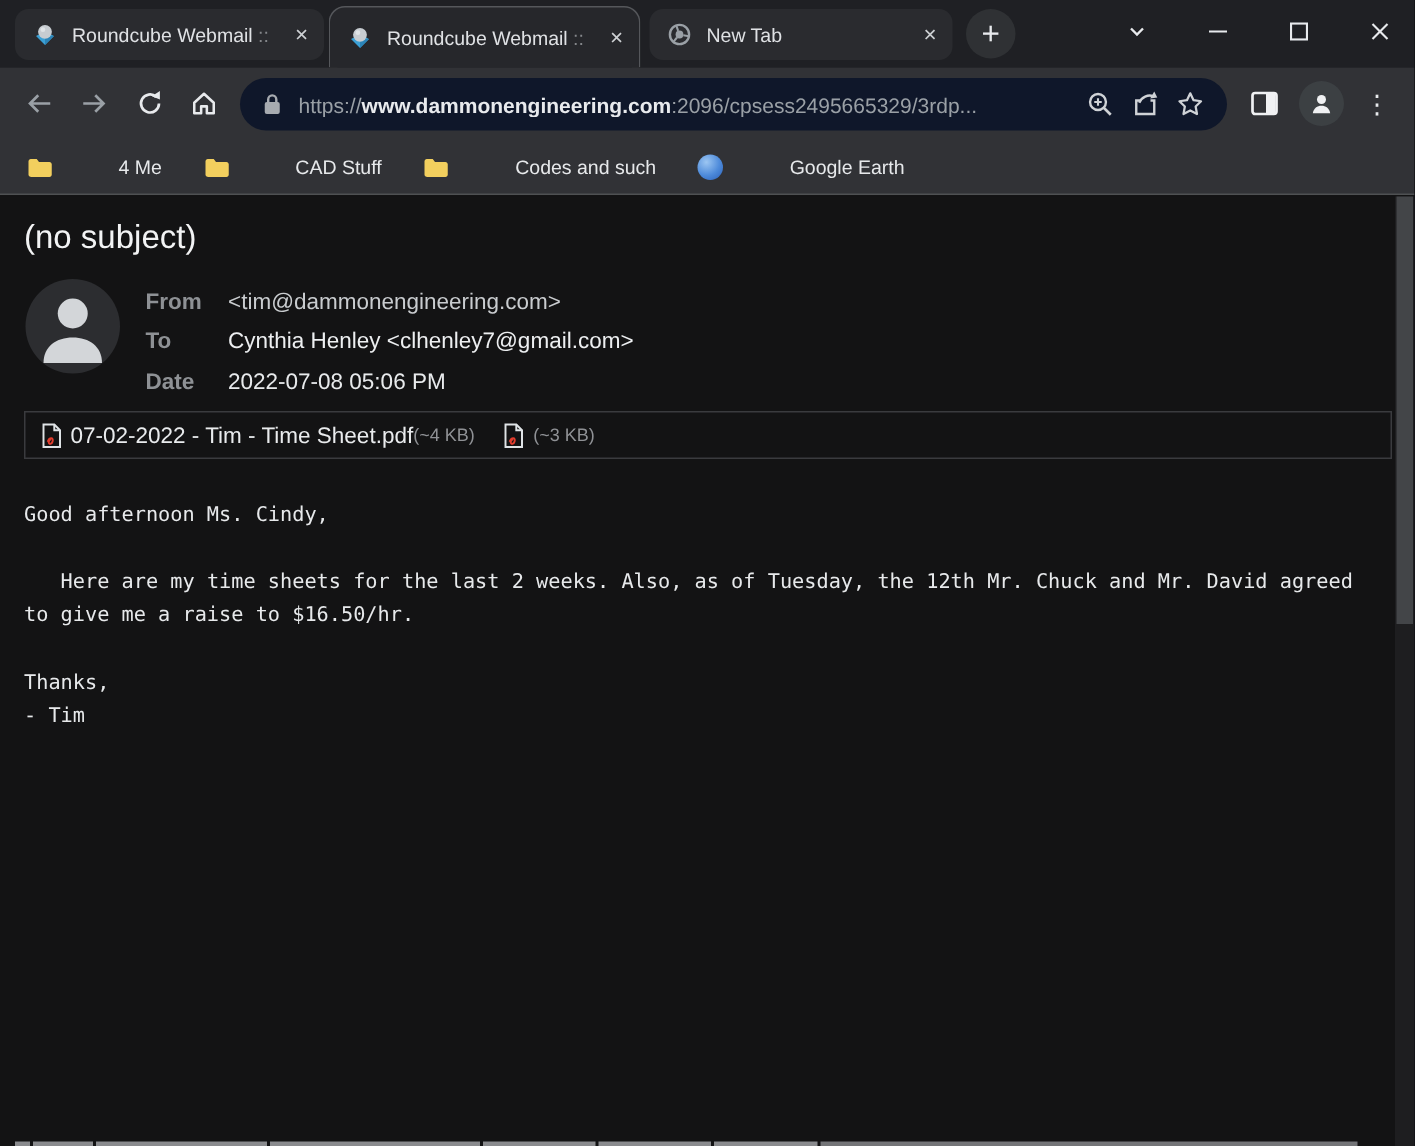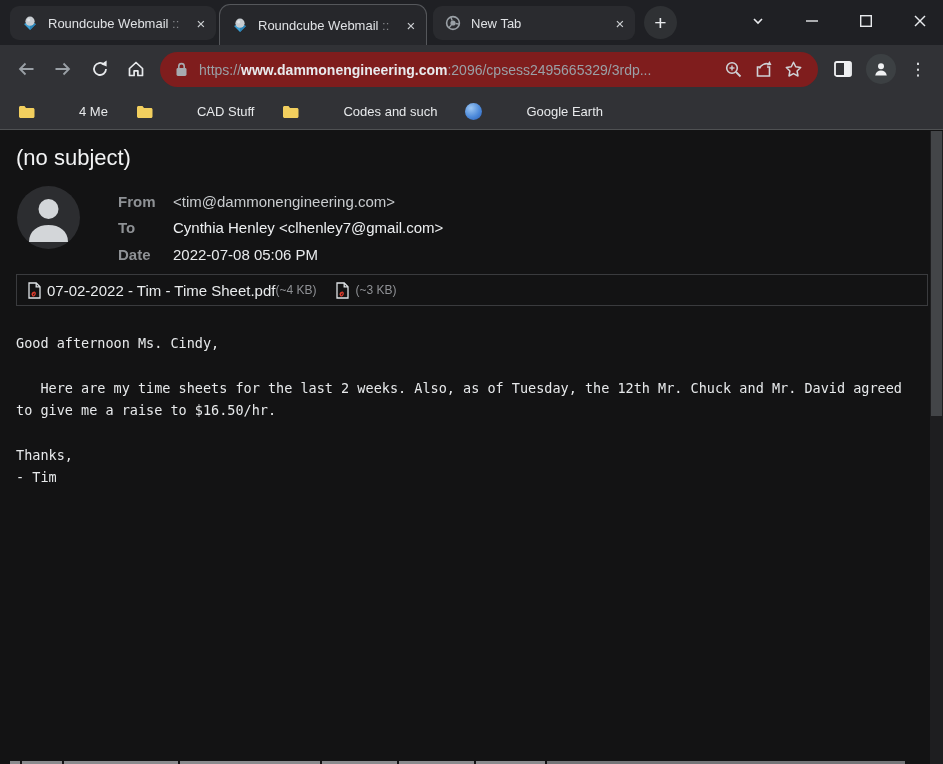--- a/index.html
+++ b/index.html
@@ -18,21 +18,21 @@
   .tab .title{flex:1;overflow:hidden;white-space:nowrap;margin:0 6px 0 10px;}
   .tab .dim{color:#85878b;}
   .tab-close{width:18px;height:18px;border-radius:50%;display:flex;align-items:center;justify-content:center;
        color:#cdd0d3;font-size:15px;line-height:1;flex:none;}
   .newtab-btn{position:absolute;left:644px;top:6px;width:33px;height:33px;border-radius:50%;
        background:#2f3134;color:#e8eaed;font-size:21px;display:flex;align-items:center;justify-content:center;}
   .winbtn{position:absolute;top:0;height:42px;width:46px;display:flex;align-items:center;justify-content:center;}
   
   .toolbar{position:absolute;top:45px;left:0;right:0;height:49px;background:#313236;}
   .navbtn{position:absolute;top:7px;width:34px;height:34px;display:flex;align-items:center;justify-content:center;border-radius:50%;}
-  .omnibox{position:absolute;left:160px;top:7px;width:658px;height:35px;background:#7f1d1d;border-radius:18px;
+  .omnibox{position:absolute;left:160px;top:7px;width:658px;height:35px;background:#0f172a;border-radius:18px;
        display:flex;align-items:center;box-sizing:border-box;padding:0 10px 0 15px;}
   .urltext{font-size:14px;margin-left:11px;white-space:nowrap;overflow:hidden;flex:1;}
   .url-dim{color:#9aa0a6;}
   .url-host{color:#e8eaed;font-weight:bold;}
   .omni-ic{width:30px;height:30px;display:flex;align-items:center;justify-content:center;flex:none;}
   .avatar-btn{position:absolute;left:866px;top:9px;width:30px;height:30px;border-radius:50%;background:#3c4043;
        display:flex;align-items:center;justify-content:center;}
   
   .bookmarksbar{position:absolute;top:94px;left:0;right:0;height:36px;background:#313236;
        border-bottom:1px solid #4f5153;display:flex;align-items:center;padding-left:18px;box-sizing:border-box;}
@@ -40,21 +40,21 @@
   .bm svg,.bm .globe{margin-right:9px;flex:none;}
   .globe{width:17px;height:17px;border-radius:50%;background:radial-gradient(circle at 35% 30%,#9cc6f2,#4d8ada 55%,#2a5fb8);}
   
   .page{position:absolute;top:131px;left:0;right:0;bottom:0;background:#131314;}
   .vscroll{position:absolute;right:0;top:0;width:13px;bottom:0;background:#1e1e20;}
   .vthumb{position:absolute;left:1px;right:1px;top:0;height:285px;background:#434548;}
   .subject{position:absolute;left:16px;top:145px;font-size:22px;font-weight:normal;color:#f2f3f4;margin:0;}
   .em-avatar{position:absolute;left:17px;top:186px;width:63px;height:63px;border-radius:50%;background:#2c2d30;overflow:hidden;}
   .meta{position:absolute;left:97px;top:188px;}
   .mrow{display:flex;height:26.5px;align-items:center;font-size:15px;}
-  .mlabel{width:55px;font-weight:bold;color:#8e9195;margin-left:21px;}
+  .mlabel{width:55px;font-weight:bold;color:#8e9195;}
   .mval-from{color:#c9cccf;}
   .mval-to{color:#edeff1;}
   .mval-date{color:#e8eaec;}
   .attachbox{position:absolute;left:16px;top:274px;width:912px;height:32px;border:1px solid #3a3b3e;
        box-sizing:border-box;display:flex;align-items:center;padding-left:10px;text-align:right;}
   .attach{display:flex;align-items:center;margin-right:19px;}
   .attach svg{margin-right:5px;flex:none;}
   .attach .aname{font-size:15px;color:#e9ebed;}
   .attach .asize{font-size:12px;color:#8f9195;}
   .mailbody{position:absolute;left:16px;top:332px;right:40px;margin:0;

